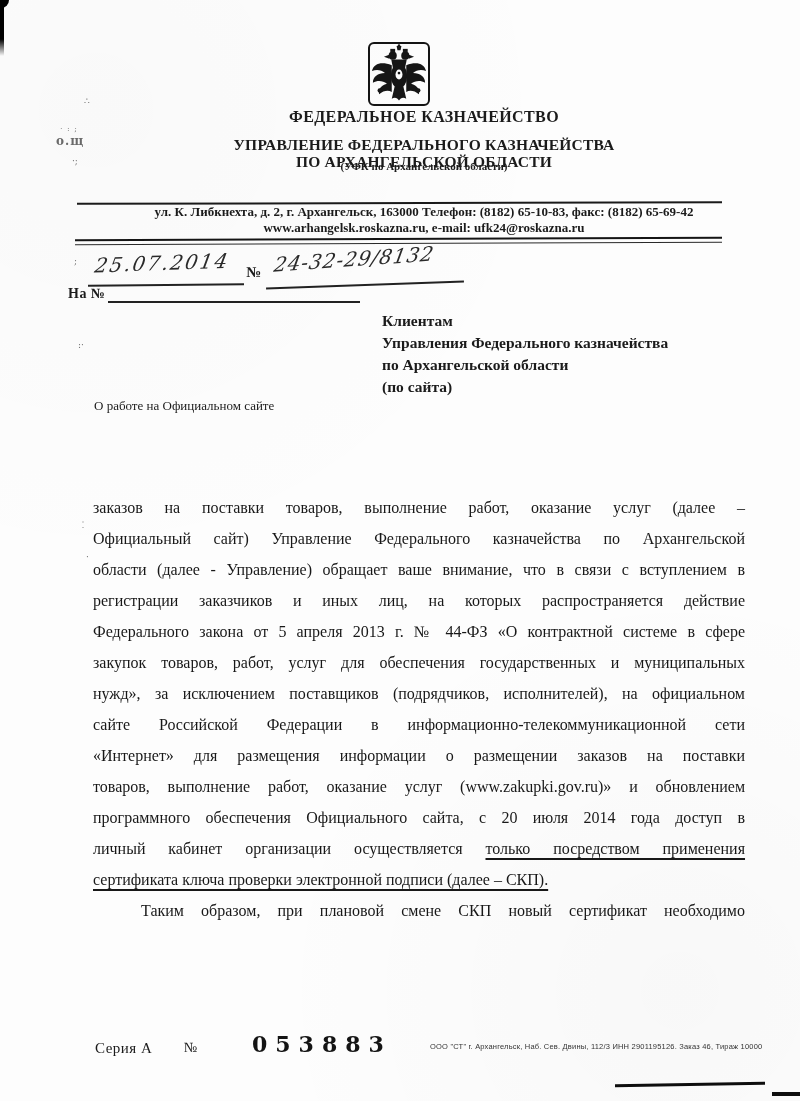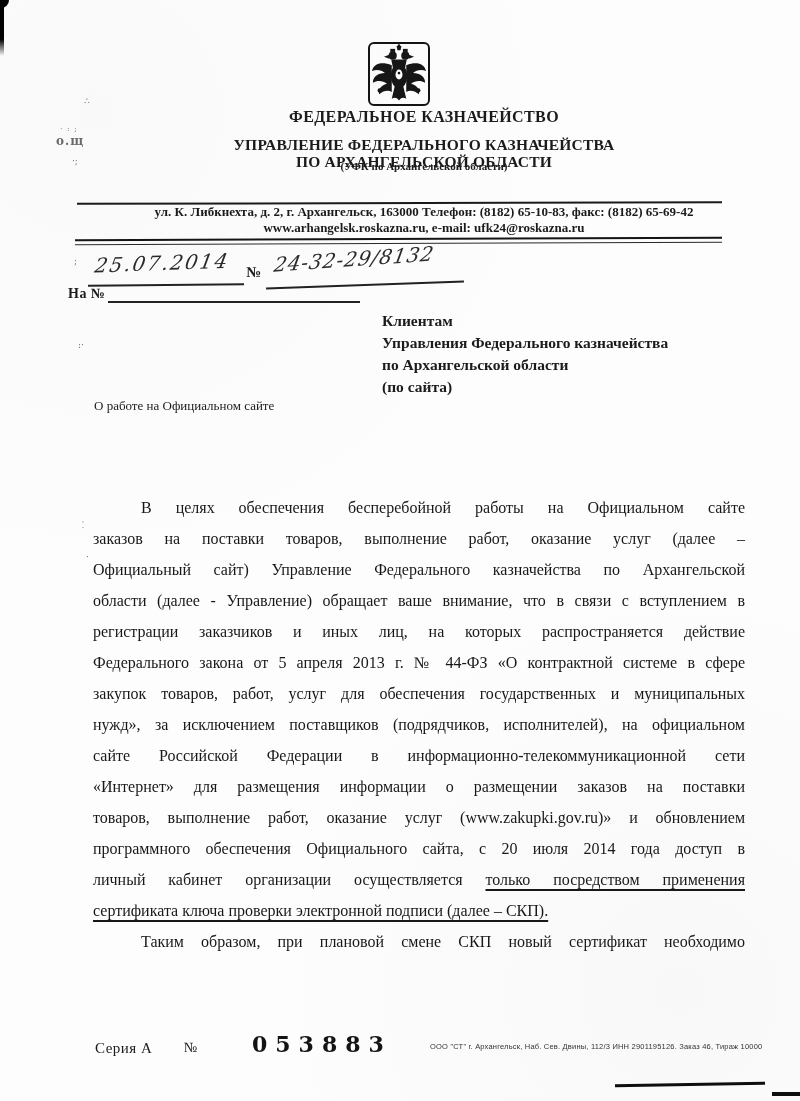--- a/index.html
+++ b/index.html
@@ -125,21 +125,20 @@
   <div class="abs addressee">
     <div>Клиентам</div>
     <div>Управления Федерального казначейства</div>
     <div>по Архангельской области</div>
     <div>(по сайта)</div>
   </div>
 
   <div class="abs subject">О работе на Официальном сайте</div>
 
   <div class="abs body-block">
-      <div class="body-line indent"><span>В целях обеспечения бесперебойной работы на Официальном сайте</span></div>
       <div class="body-line"><span>заказов на поставки товаров, выполнение работ, оказание услуг (далее –</span></div>
       <div class="body-line"><span>Официальный сайт) Управление Федерального казначейства по Архангельской</span></div>
       <div class="body-line"><span>области (далее - Управление) обращает ваше внимание, что в связи с вступлением в</span></div>
       <div class="body-line"><span>регистрации заказчиков и иных лиц, на которых распространяется действие</span></div>
       <div class="body-line"><span>Федерального закона от 5 апреля 2013 г. № 44-ФЗ «О контрактной системе в сфере</span></div>
       <div class="body-line"><span>закупок товаров, работ, услуг для обеспечения государственных и муниципальных</span></div>
       <div class="body-line"><span>нужд», за исключением поставщиков (подрядчиков, исполнителей), на официальном</span></div>
       <div class="body-line"><span>сайте Российской Федерации в информационно-телекоммуникационной сети</span></div>
       <div class="body-line"><span>«Интернет» для размещения информации о размещении заказов на поставки</span></div>
       <div class="body-line"><span>товаров, выполнение работ, оказание услуг (www.zakupki.gov.ru)» и обновлением</span></div>

